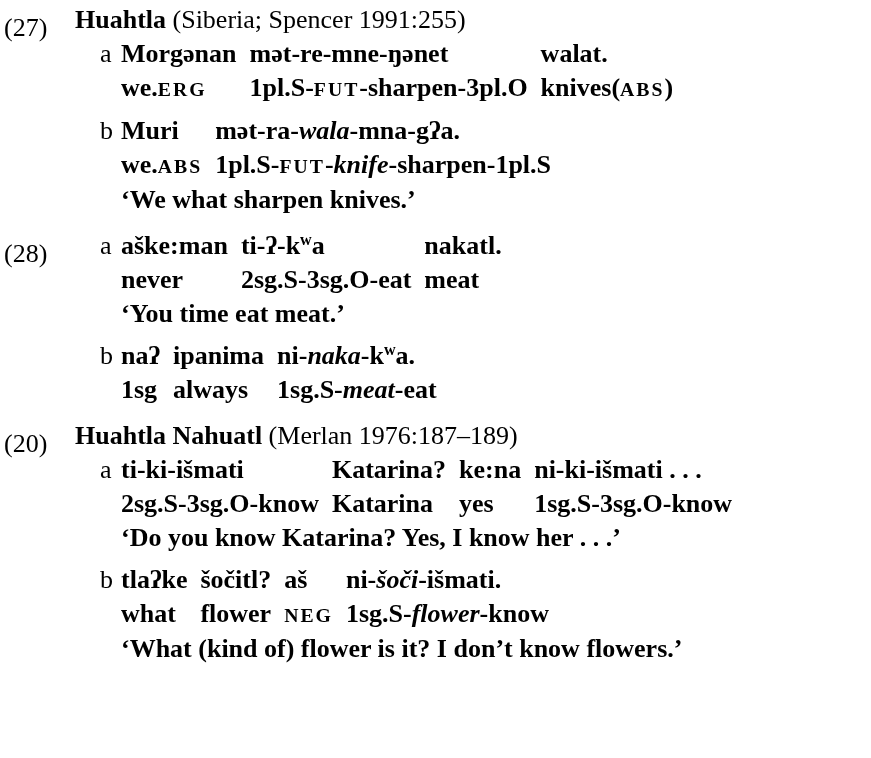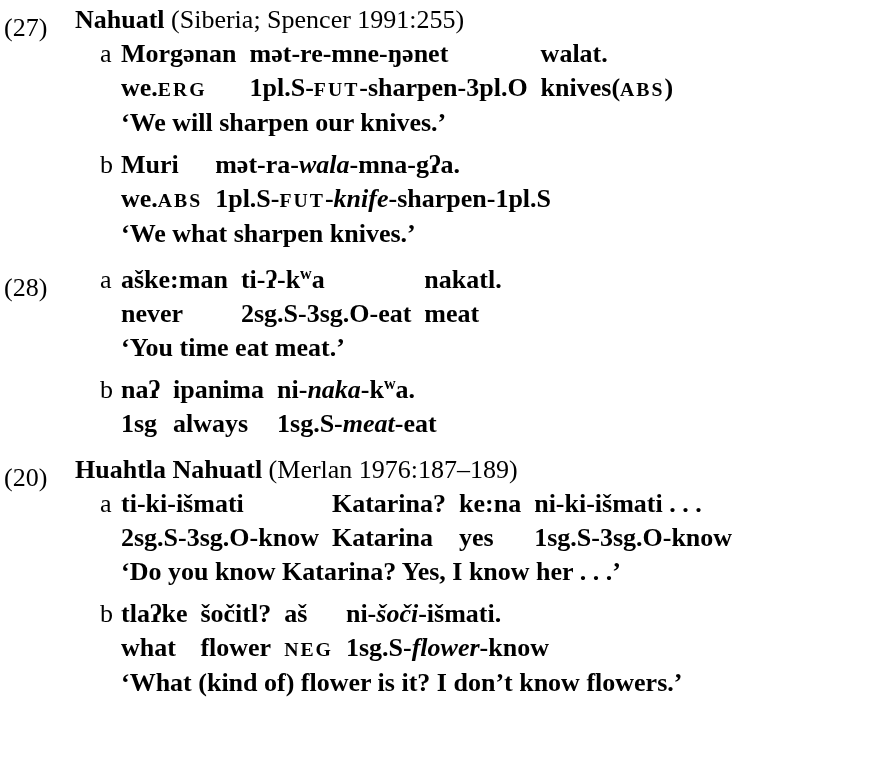--- a/index.html
+++ b/index.html
@@ -30,26 +30,25 @@
   .sup { font-size: 0.62em; vertical-align: 0.55em; line-height: 0; }
   .trans { white-space: nowrap; }
 </style>
 </head>
 <body>
 
 <div id="doc">
     <div class="example">
       <span class="num">(27)</span>
       <div class="content">
-        <div class="header"><span class="lang">Nahuatl</span><span class="src"> (Siberia; Spencer 1991:255)</span></div>
+        <div class="header"><span class="lang">Huahtla</span><span class="src"> (Siberia; Spencer 1991:255)</span></div>
         <div class="item">
           <span class="letter">a</span>
           <div class="ibody">
             <div class="glossrow"><span class="word"><span class="wtop"><span>Morgənan</span></span><span class="wbot"><span>we.</span><span class="sc">ERG</span></span></span><span class="word"><span class="wtop"><span>mət-re-mne-ŋənet</span></span><span class="wbot"><span>1pl.S-</span><span class="sc">FUT</span><span>-sharpen-3pl.O</span></span></span><span class="word"><span class="wtop"><span>walat.</span></span><span class="wbot"><span>knives(</span><span class="sc">ABS</span><span>)</span></span></span></div>
-            <div class="trans">‘We will sharpen our knives.’</div>
           </div>
         </div>
         <div class="item">
           <span class="letter">b</span>
           <div class="ibody">
             <div class="glossrow"><span class="word"><span class="wtop"><span>Muri</span></span><span class="wbot"><span>we.</span><span class="sc">ABS</span></span></span><span class="word"><span class="wtop"><span>mət-ra-</span><span class="it">wala</span><span>-mna-gʔa.</span></span><span class="wbot"><span>1pl.S-</span><span class="sc">FUT</span><span>-</span><span class="it">knife</span><span>-sharpen-1pl.S</span></span></span></div>
             <div class="trans">‘We what sharpen knives.’</div>
           </div>
         </div>
       </div>

